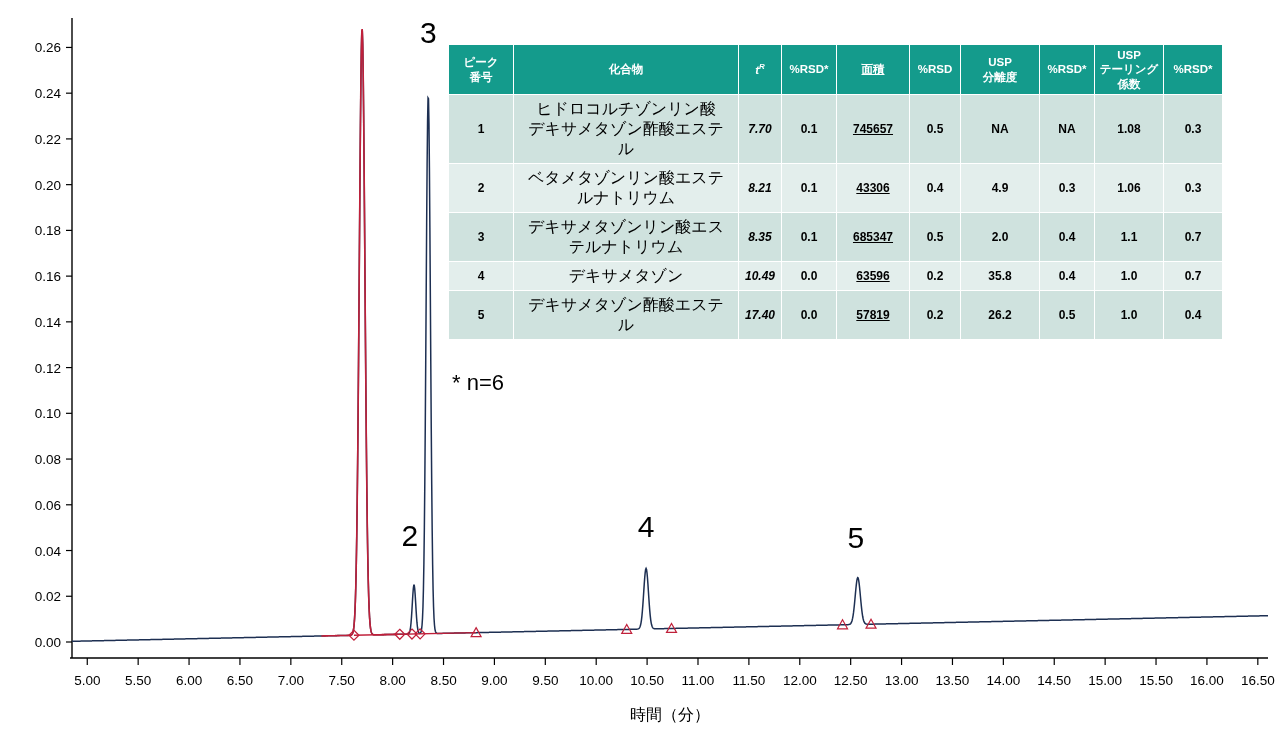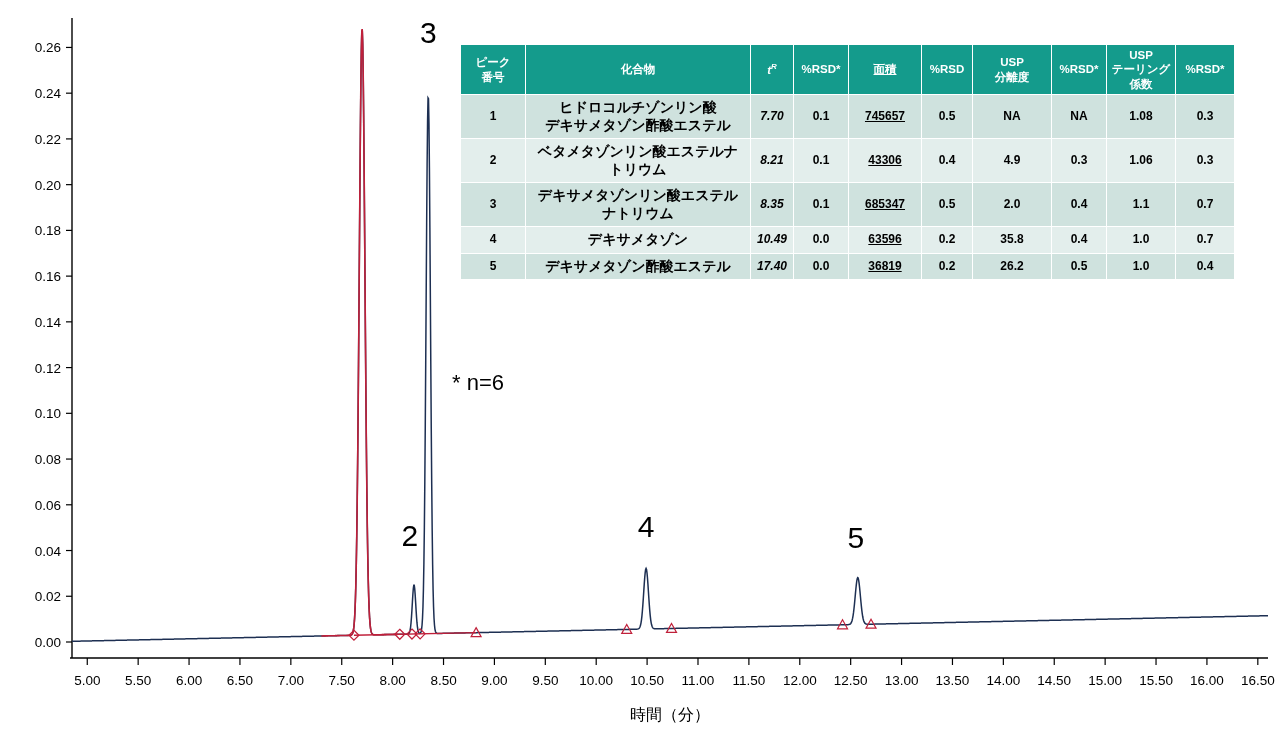--- a/index.html
+++ b/index.html
@@ -50,21 +50,21 @@
     font-family: "Liberation Sans", sans-serif;
   }
   .note-n {
     font-size: 22px;
     fill: #000000;
     font-family: "Liberation Sans", sans-serif;
   }
   
   #peak-table {
     position: absolute;
-    left: 460px;
+    left: 448px;
     top: 44px;
     border-collapse: collapse;
     font-family: "Liberation Sans", sans-serif;
     font-size: 11px;
     color: #000;
     background: #ffffff;
   }
   #peak-table th {
     background: #149b8c;
     color: #ffffff;
@@ -81,22 +81,22 @@
     vertical-align: middle;
     border: 1px solid #ffffff;
     padding: 4px 3px;
     font-weight: bold;
     font-size: 12px;
     line-height: 1.25;
   }
   #peak-table tbody tr:nth-child(odd) td { background: #cfe2de; }
   #peak-table tbody tr:nth-child(even) td { background: #e3eeec; }
   #peak-table td.compound {
-    font-weight: bold;
-    font-size: 14px;
+    font-weight: normal;
+    font-size: 16px;
     padding-left: 6px;
     padding-right: 6px;
   }
   .col-num   { width: 58px; }
   .col-cmpd  { width: 212px; }
   .col-tr    { width: 36px; font-style: italic; }
   .col-rsd   { width: 48px; }
   .col-area  { width: 66px; text-decoration: underline; }
   .col-rsd2  { width: 44px; }
   .col-usp   { width: 72px; }
@@ -281,21 +281,21 @@
           <td class="col-usp">35.8</td>
           <td class="col-rsd3">0.4</td>
           <td class="col-tail">1.0</td>
           <td class="col-rsd4">0.7</td>
         </tr>
         <tr>
           <td class="col-num">5</td>
           <td class="col-cmpd compound"><span>デキサメタゾン酢酸エステル</span></td>
           <td class="col-tr">17.40</td>
           <td class="col-rsd">0.0</td>
-          <td class="col-area">36819</td>
+          <td class="col-area">57819</td>
           <td class="col-rsd2">0.2</td>
           <td class="col-usp">26.2</td>
           <td class="col-rsd3">0.5</td>
           <td class="col-tail">1.0</td>
           <td class="col-rsd4">0.4</td>
         </tr>
       </tbody>
   </table>
 </div>
 

